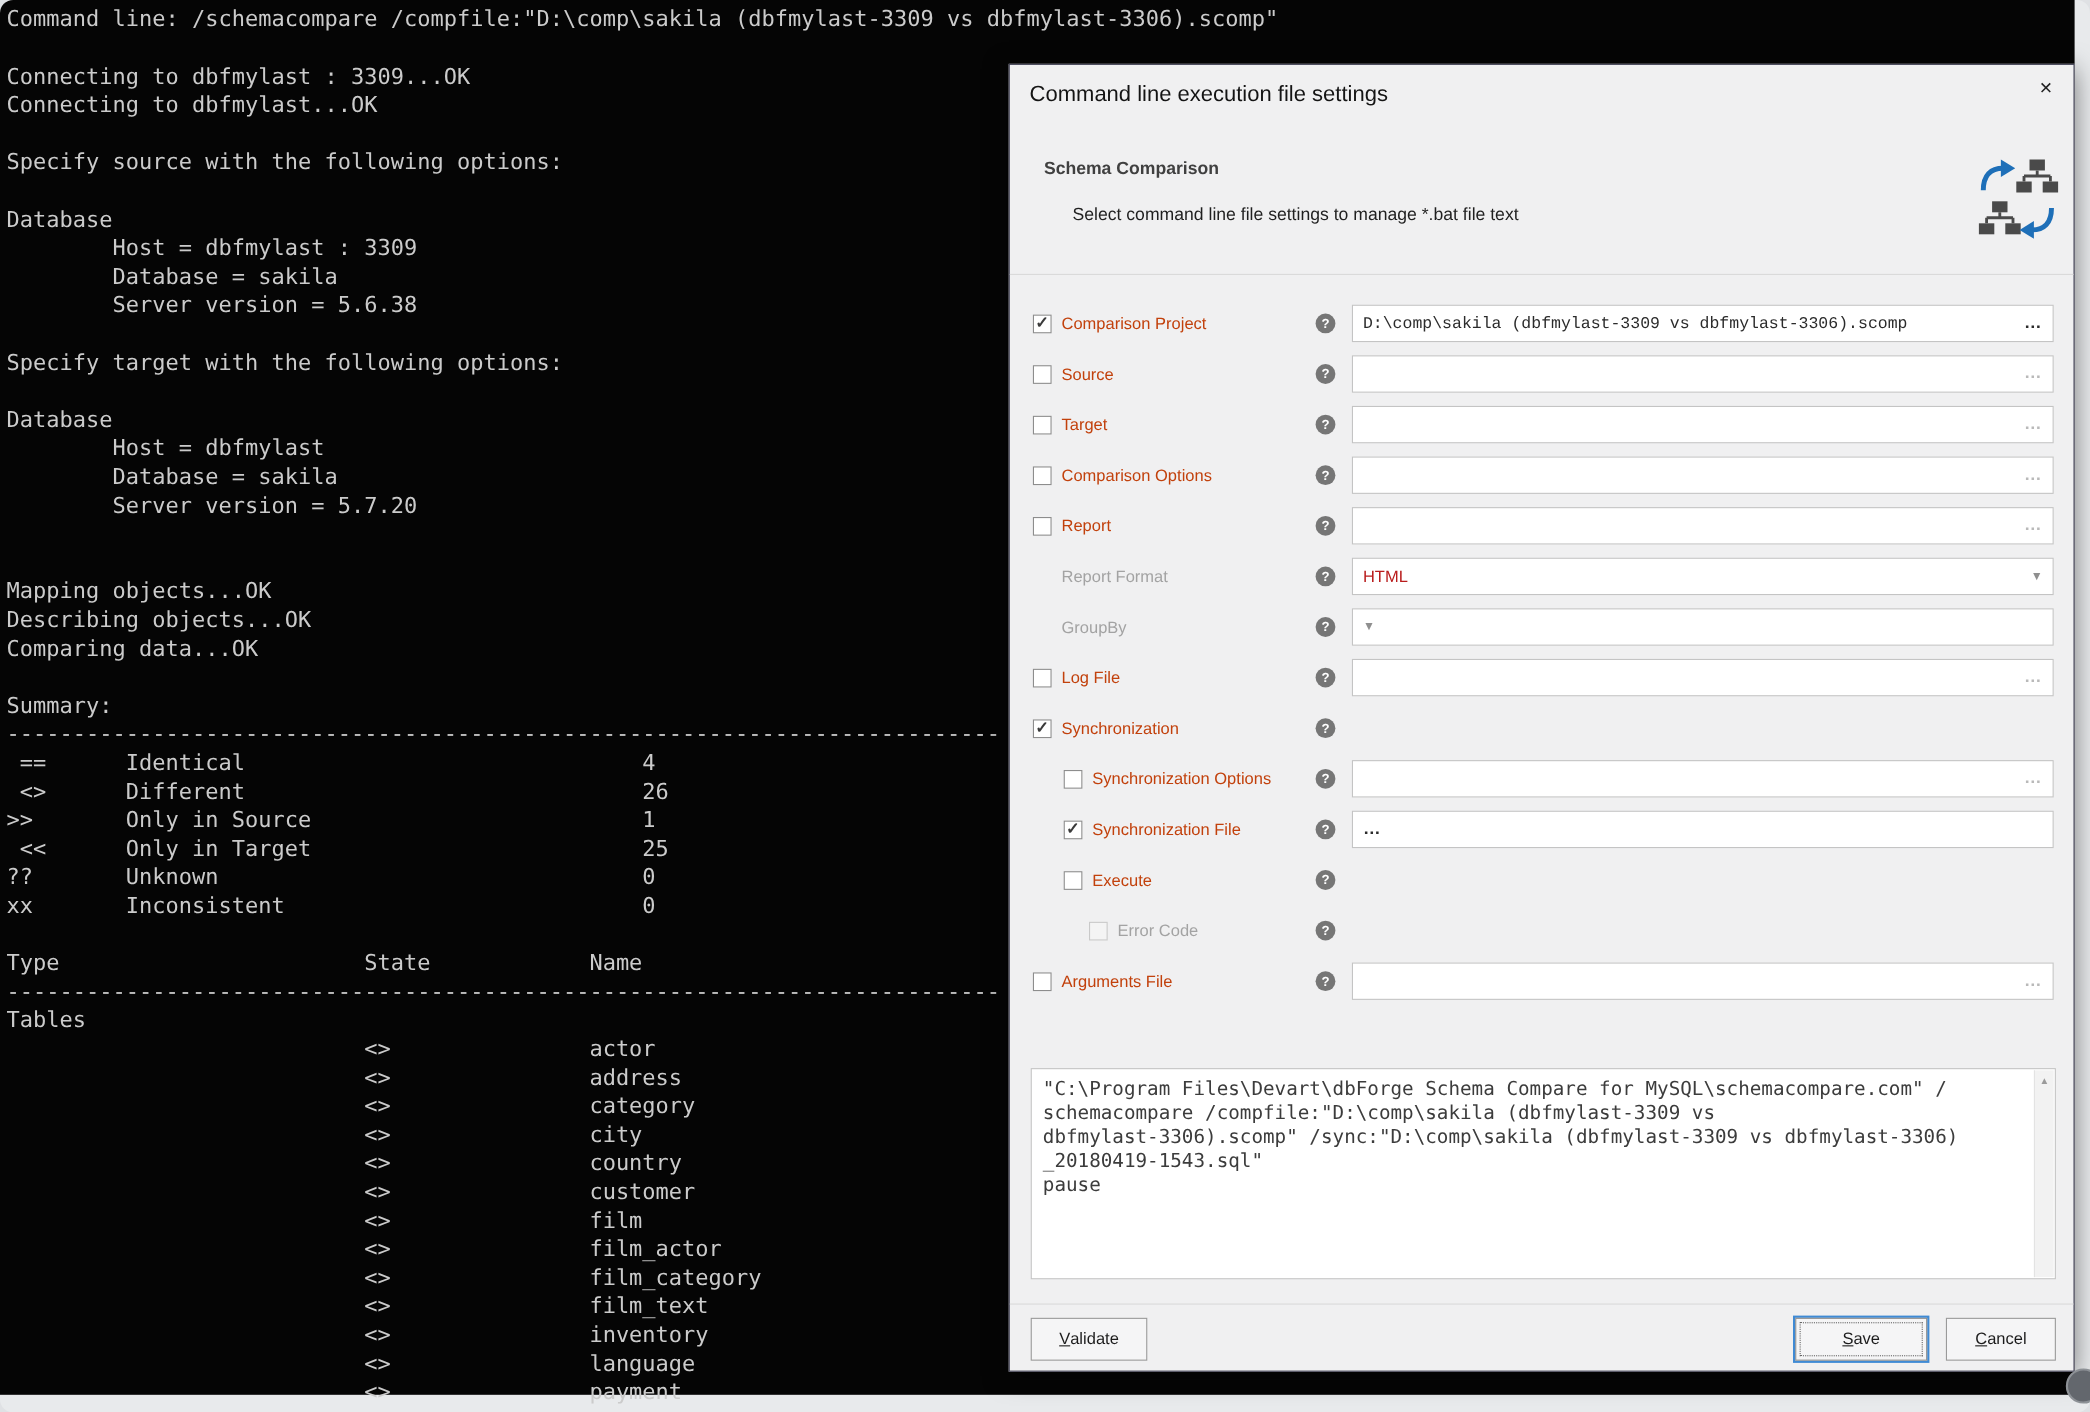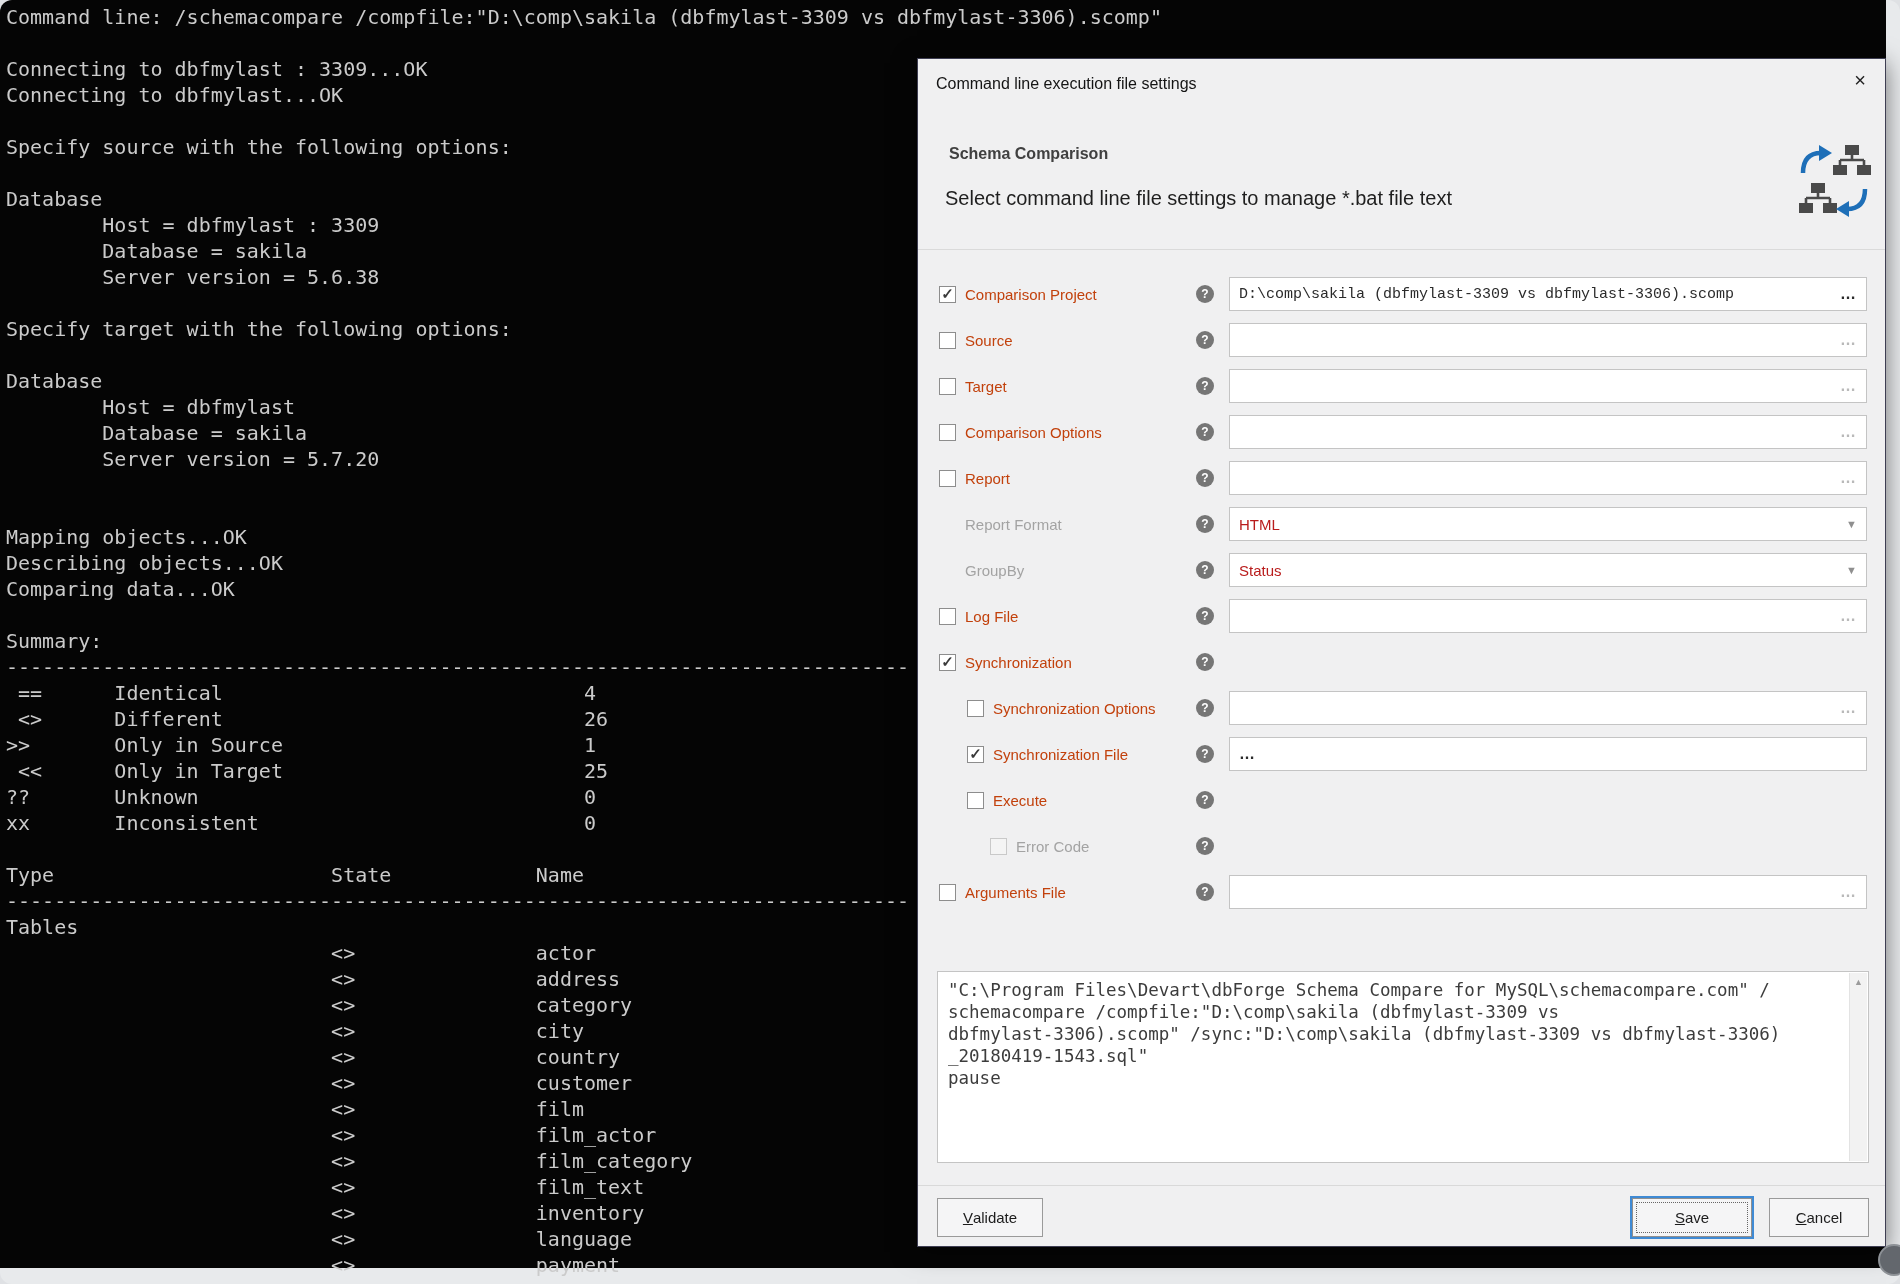--- a/index.html
+++ b/index.html
@@ -8,25 +8,25 @@
   .frame{position:absolute;inset:0;background:#e8eaec;border-radius:12px;overflow:hidden;}
 
   
   .console{position:absolute;left:0;top:0;width:1886px;height:1268px;background:#050505;}
   .console pre{margin:0;padding:4px 0 0 6px;font-family:"DejaVu Sans Mono",monospace;
                font-size:20px;line-height:26px;color:#cbcbcb;}
 
   
   .dialog{position:absolute;left:917px;top:58px;width:969px;height:1189px;background:#f0f0f1;
           border:1px solid #3e3e52;box-sizing:border-box;box-shadow:0 5px 22px rgba(0,0,0,.5);}
-  .dtitle{position:absolute;left:18px;top:16px;font-size:16px;color:#141414;}
+  .dtitle{position:absolute;left:18px;top:16px;font-size:20px;color:#141414;}
   .dclose{position:absolute;right:10px;top:6px;width:30px;height:30px;display:flex;
           align-items:center;justify-content:center;font-size:20px;color:#222;cursor:default;}
   .hname{position:absolute;left:31px;top:86px;font-size:16px;font-weight:bold;color:#404040;}
-  .hsub{position:absolute;left:27px;top:128px;font-size:20px;color:#1f1f1f;}
+  .hsub{position:absolute;left:57px;top:128px;font-size:16px;color:#1f1f1f;}
   .hicon{position:absolute;right:12px;top:82px;width:78px;height:80px;}
   .hsep{position:absolute;left:0;right:0;top:190px;border-top:1px solid #dadada;}
 
   .fields{position:absolute;left:0;top:212px;width:100%;}
   .row{height:46px;position:relative;display:flex;align-items:center;padding-left:21px;box-sizing:border-box;}
   .row.ind1{padding-left:49px;}
   .row.ind2{padding-left:72px;}
   .cb{width:17px;height:17px;background:#fff;border:1px solid #8d8d8d;box-sizing:border-box;flex:none;
       font-size:15px;font-weight:bold;color:#3a3a3a;line-height:13px;text-align:center;overflow:hidden;}
   .cb.disabled{border-color:#c9c9c9;background:#f4f4f4;}
@@ -227,21 +227,20 @@
             </span>
           </span>
   </div>
 
   <div class="row">
     <span class="cb hiddenbox"></span>
     <span class="lbl disabled">GroupBy</span>
     <span class="help">?</span>
     <span class="control">
             <span class="selectbox">
-              <span class="val">Status</span>
               <span class="arrow">▼</span>
             </span>
           </span>
   </div>
 
   <div class="row">
     <span class="cb"></span>
     <span class="lbl">Log File</span>
     <span class="help">?</span>
     <span class="control">

